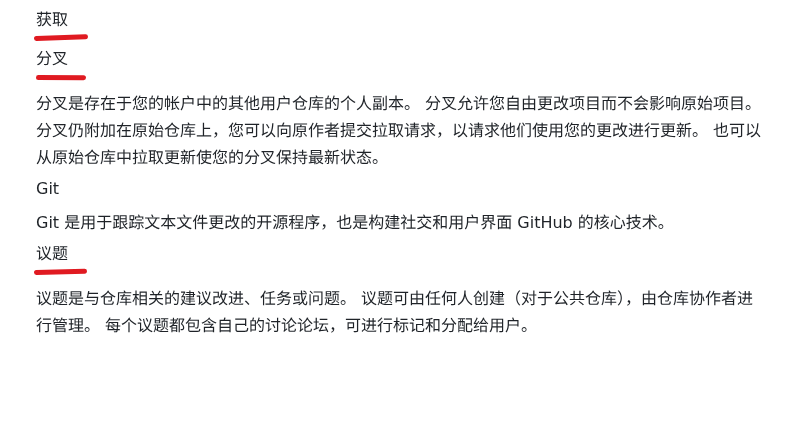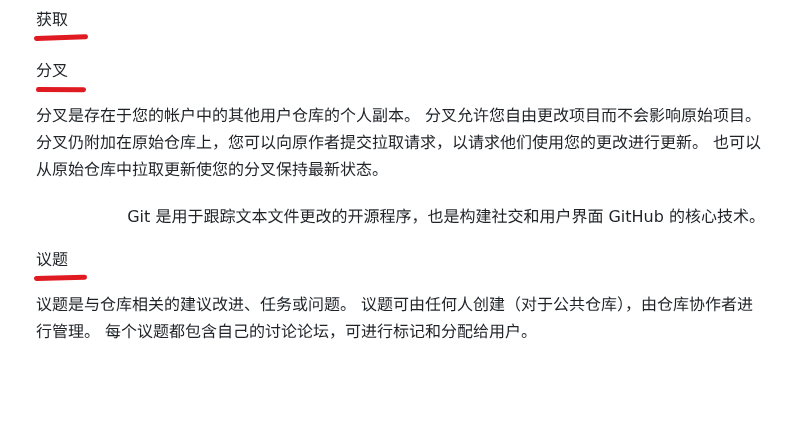--- a/index.html
+++ b/index.html
@@ -17,21 +17,21 @@
     width: 789px;
     height: 435px;
     overflow: hidden;
     font-family: "DejaVu Sans", "Liberation Sans", sans-serif;
     color: var(--text-color);
   }
   .glossary {
     padding: 10px 24px 0 36px;
   }
   .entry + .entry {
-    margin-top: 20px;
+    margin-top: 8px;
   }
   .term-heading {
     margin: 0;
     font-size: 16px;
     line-height: 20px;
     font-weight: 400;
     color: var(--text-color);
   }
   .red-underline {
     height: 5px;
@@ -47,40 +47,40 @@
     margin: 10px 0 0 0;
     max-width: 730px;
     font-size: 16px;
     line-height: 27px;
     color: var(--text-color);
     word-break: break-word;
     overflow-wrap: break-word;
   }
   .entry.no-underline .definition {
     margin-top: 10px;
-    text-align: right;
   }
 </style>
 </head>
 <body>
 
 <main class="glossary">
 
   <section class="entry">
     <h3 class="term-heading">获取</h3>
     <div class="red-underline u1"></div>
   </section>
 
   <section class="entry">
     <h3 class="term-heading">分叉</h3>
     <div class="red-underline u2"></div>
     <p class="definition">分叉是存在于您的帐户中的其他用户仓库的个人副本。 分叉允许您自由更改项目而不会影响原始项目。 分叉仍附加在原始仓库上，您可以向原作者提交拉取请求，以请求他们使用您的更改进行更新。 也可以从原始仓库中拉取更新使您的分叉保持最新状态。</p>
   </section>
 
   <section class="entry no-underline">
+    <h3 class="term-heading">Git</h3>
     <p class="definition">Git 是用于跟踪文本文件更改的开源程序，也是构建社交和用户界面 GitHub 的核心技术。</p>
   </section>
 
   <section class="entry">
     <h3 class="term-heading">议题</h3>
     <div class="red-underline u3"></div>
     <p class="definition">议题是与仓库相关的建议改进、任务或问题。 议题可由任何人创建（对于公共仓库），由仓库协作者进行管理。 每个议题都包含自己的讨论论坛，可进行标记和分配给用户。</p>
   </section>
 
 </main>

